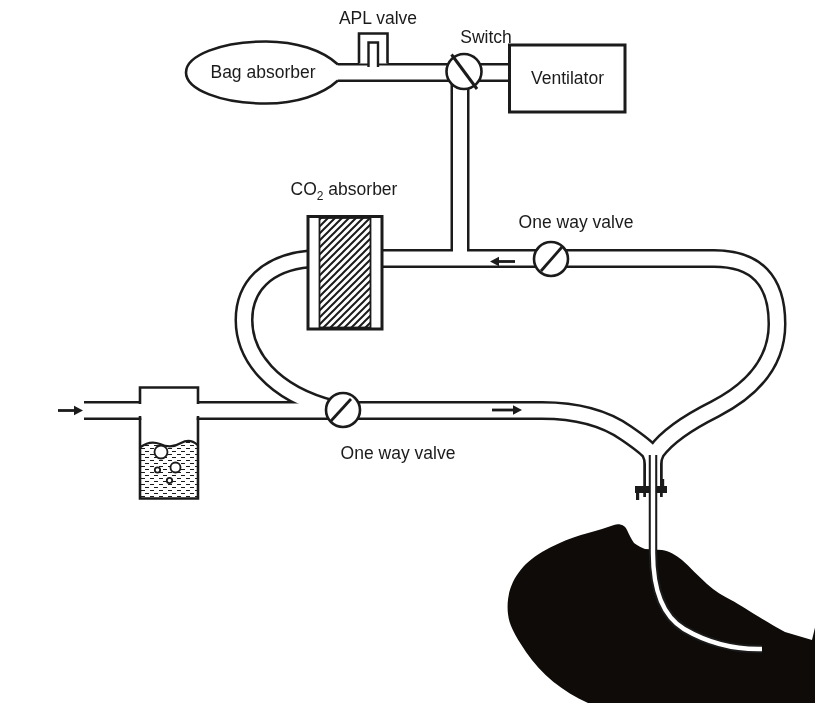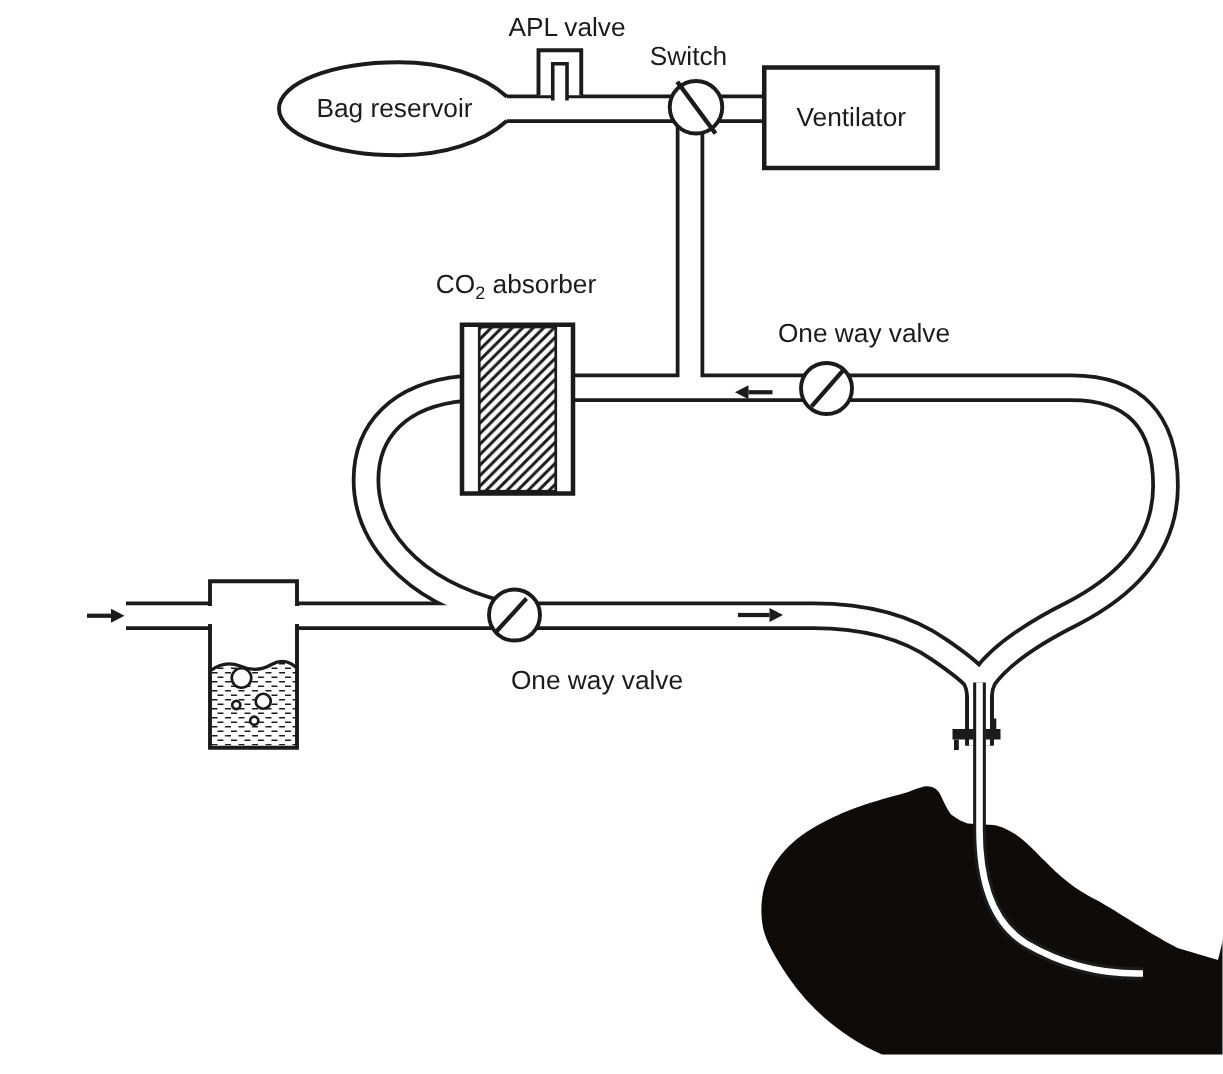--- a/index.html
+++ b/index.html
@@ -131,20 +131,20 @@
     C 535 692 513 674 498 652
     C 486 634 481 624 480 614 Z"></path>
 
   <g>
     <path class="sk" stroke-width="8.5" d="M 625 455 V 553 Q 625 610 656 629 Q 692 650 734 649"></path>
     <path class="wk" stroke-width="4.4" d="M 625 455 V 553 Q 625 610 656 629 Q 692 650 734 649"></path>
   </g>
 </svg>
 
 <div class="lbl ctr" style="left:302px;top:8px;width:96px;">APL valve</div>
-<div class="lbl ctr" style="left:396px;top:27px;width:70px;">Switch</div>
+<div class="lbl ctr" style="left:423px;top:27px;width:70px;">Switch</div>
 <div class="lbl ctr" style="left:482px;top:68px;width:115px;">Ventilator</div>
-<div class="lbl ctr" style="left:160px;top:62px;width:150px;">Bag reservoir</div>
+<div class="lbl ctr" style="left:160px;top:62px;width:150px;">Bag absorber</div>
 <div class="lbl ctr" style="left:260px;top:179px;width:112px;"><span>CO</span><sub>2</sub><span> absorber</span></div>
 <div class="lbl ctr" style="left:488px;top:212px;width:120px;">One way valve</div>
 <div class="lbl ctr" style="left:310px;top:443px;width:120px;">One way valve</div>
 
 </div>
 
 </body></html>

